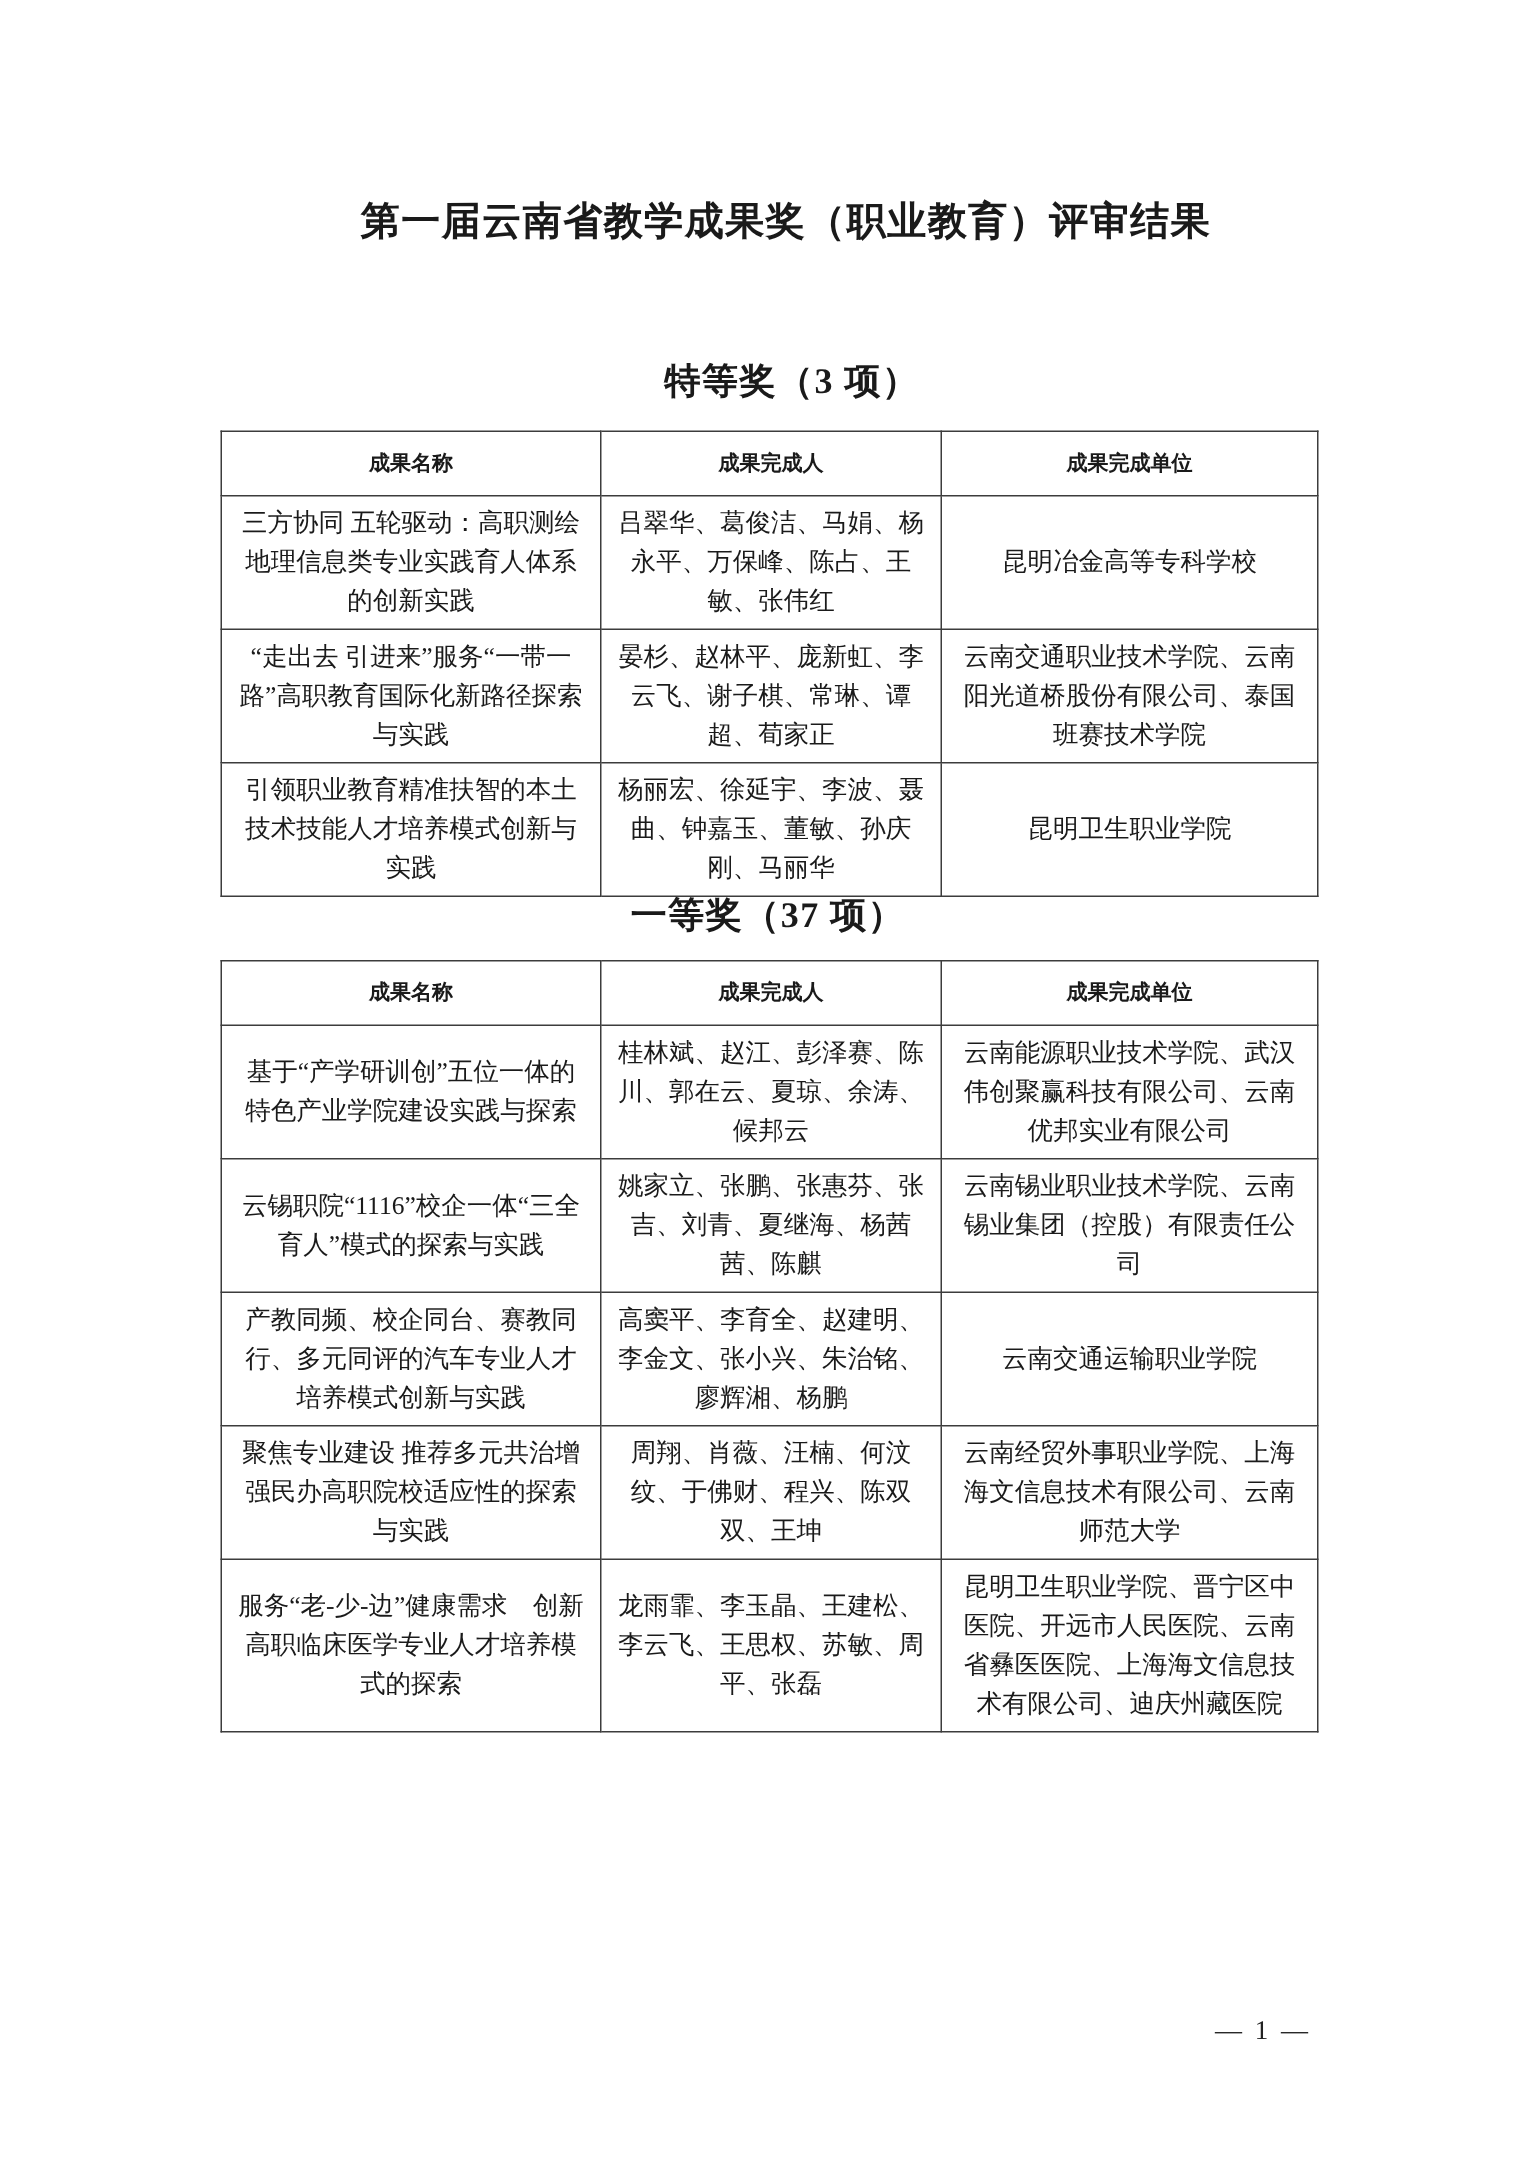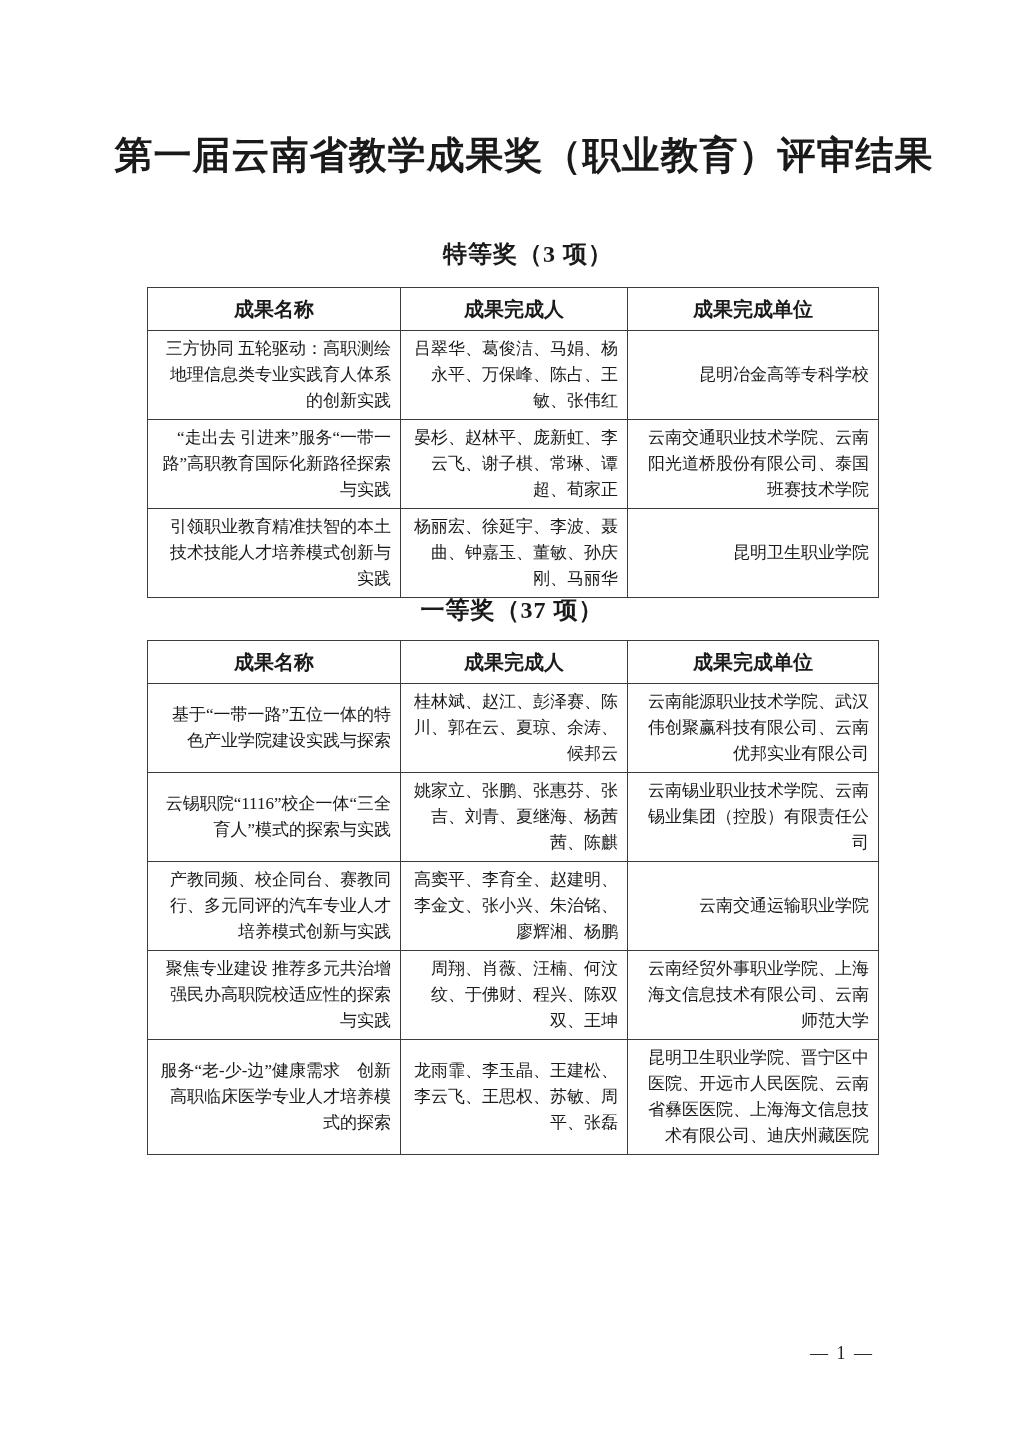--- a/index.html
+++ b/index.html
@@ -13,21 +13,21 @@
     font-family: "Liberation Serif", "DejaVu Serif", serif;
     color: #1a1a1a;
     overflow: hidden;
   }
   .doc-title {
     position: absolute;
     top: 130px;
     left: 0;
     width: 100%;
     text-align: center;
-    font-size: 38px;
+    font-size: 26px;
     font-weight: 700;
     letter-spacing: 1px;
     padding-left: 24px;
   }
   .section-heading {
     width: 100%;
     text-align: center;
     font-size: 24px;
     font-weight: 700;
     letter-spacing: 1px;
@@ -48,26 +48,26 @@
   table.awards col.c3 { width: 251px; }
   table.awards th, table.awards td {
     border: 1px solid #3c3c3c;
     vertical-align: middle;
     font-size: 17px;
   }
   table.awards th {
     height: 43px;
     font-weight: 700;
     text-align: center;
-    font-size: 20px;
+    font-size: 14px;
   }
   table.awards td {
     padding: 5px 9px;
     line-height: 26px;
-    text-align: right;
+    text-align: center;
   }
   .page-number {
     position: absolute;
     top: 1343px;
     right: 150px;
     font-size: 18px;
     letter-spacing: 2px;
     color: #222;
   }
 </style>
@@ -122,21 +122,21 @@
       </colgroup>
     <thead>
       <tr>
         <th>成果名称</th>
         <th>成果完成人</th>
         <th>成果完成单位</th>
       </tr>
     </thead>
     <tbody>
       <tr>
-        <td>基于“一带一路”五位一体的特色产业学院建设实践与探索</td>
+        <td>基于“产学研训创”五位一体的特色产业学院建设实践与探索</td>
         <td>桂林斌、赵江、彭泽赛、陈川、郭在云、夏琼、余涛、候邦云</td>
         <td>云南能源职业技术学院、武汉伟创聚赢科技有限公司、云南优邦实业有限公司</td>
       </tr>
       <tr>
         <td>云锡职院“1116”校企一体“三全育人”模式的探索与实践</td>
         <td>姚家立、张鹏、张惠芬、张吉、刘青、夏继海、杨茜茜、陈麒</td>
         <td>云南锡业职业技术学院、云南锡业集团（控股）有限责任公司</td>
       </tr>
       <tr>
         <td>产教同频、校企同台、赛教同行、多元同评的汽车专业人才培养模式创新与实践</td>

